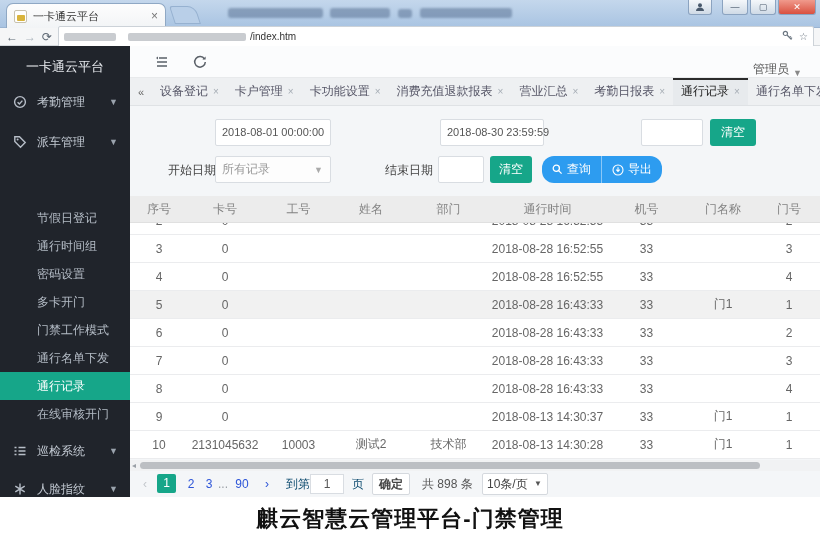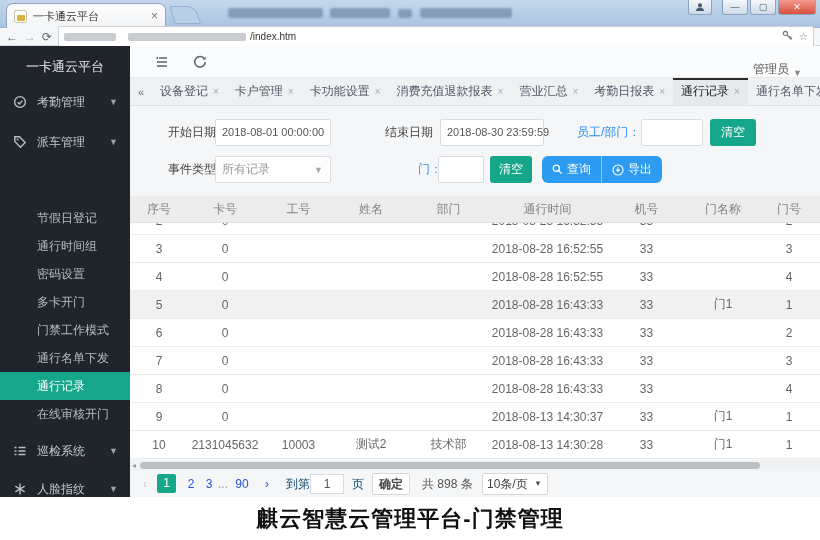--- a/index.html
+++ b/index.html
@@ -71,30 +71,30 @@
   .tabbar{position:absolute;left:0;top:32px;width:690px;height:28px;background:#eef0f2;
     border-bottom:1px solid #dfe2e5;display:flex;align-items:stretch;}
   .tab-scroll{width:22px;display:flex;align-items:center;justify-content:center;font-size:11px;color:#666;cursor:pointer;flex:0 0 auto;}
   .wtab{display:flex;align-items:center;gap:5px;padding:0 8px;font-size:12px;color:#556;
     cursor:pointer;position:relative;white-space:nowrap;}
   .wtab .x{font-size:10px;color:#a6adb5;}
   .wtab.active{background:#e7eaed;color:#222;}
   .wtab.active::before{content:"";position:absolute;left:0;top:0;width:100%;height:2px;background:#2b2b2b;}
 
   .filters{position:absolute;left:0;top:60px;width:690px;height:90px;background:#f4f6f8;}
-  .f-label{position:absolute;font-size:12px;color:#444;height:27px;line-height:27px;}
+  .f-label{position:absolute;font-size:12px;color:#444;height:27px;line-height:27px;margin-top:38px;}
   .f-label.blue{color:var(--label-blue);}
   .f-input{position:absolute;height:27px;background:#fff;border:1px solid #d9dde2;border-radius:2px;
     font-size:11px;color:#555;padding:0 6px;line-height:25px;white-space:nowrap;cursor:text;}
   .f-select{position:absolute;height:27px;background:#fdfdfd;border:1px solid #d9dde2;border-radius:2px;
     font-size:12px;color:#999;padding:0 6px;line-height:25px;cursor:pointer;}
   .f-select .caret{position:absolute;right:7px;top:0;font-size:9px;color:#aaa;line-height:27px;}
   .btn-green{position:absolute;height:27px;background:var(--accent-green);color:#fff;border:none;
     border-radius:3px;font-size:12px;cursor:pointer;}
-  .btn-group{position:absolute;height:27px;display:flex;border-radius:6px;overflow:hidden;}
+  .btn-group{position:absolute;height:27px;display:flex;border-radius:12px;overflow:hidden;}
   .btn-blue{height:27px;background:var(--accent-blue);color:#fff;border:none;font-size:12px;
     display:flex;align-items:center;gap:4px;padding:0 10px;cursor:pointer;}
   .btn-blue + .btn-blue{border-left:1px solid rgba(255,255,255,.45);}
 
   
   .thead{position:absolute;left:0;top:150px;width:690px;height:27px;background:#ececec;
     border-bottom:1px solid #e0e0e0;display:flex;align-items:center;}
   .thead span{font-size:12px;color:#828282;text-align:center;}
   .tbody-wrap{position:absolute;left:0;top:177px;width:690px;height:236px;overflow:hidden;background:#fff;}
   .tbody{margin-top:-16px;}

